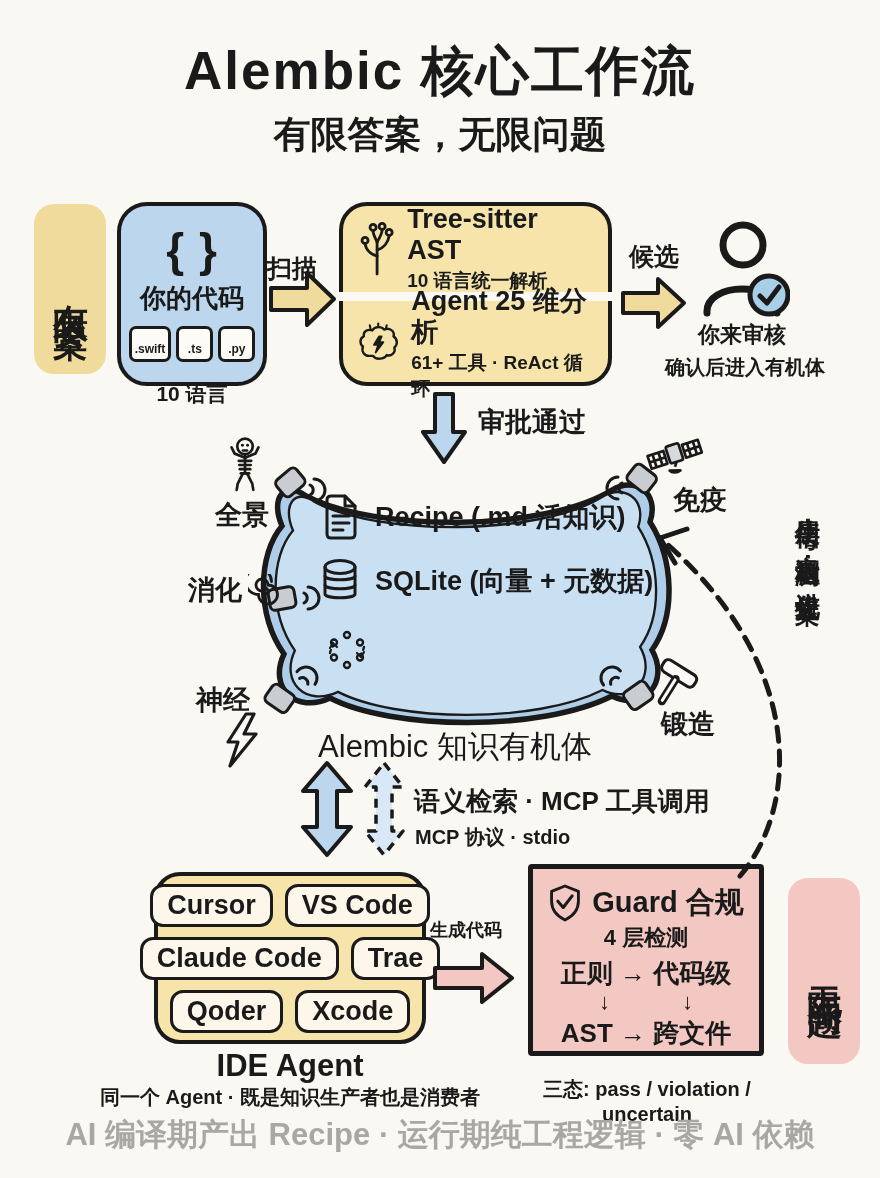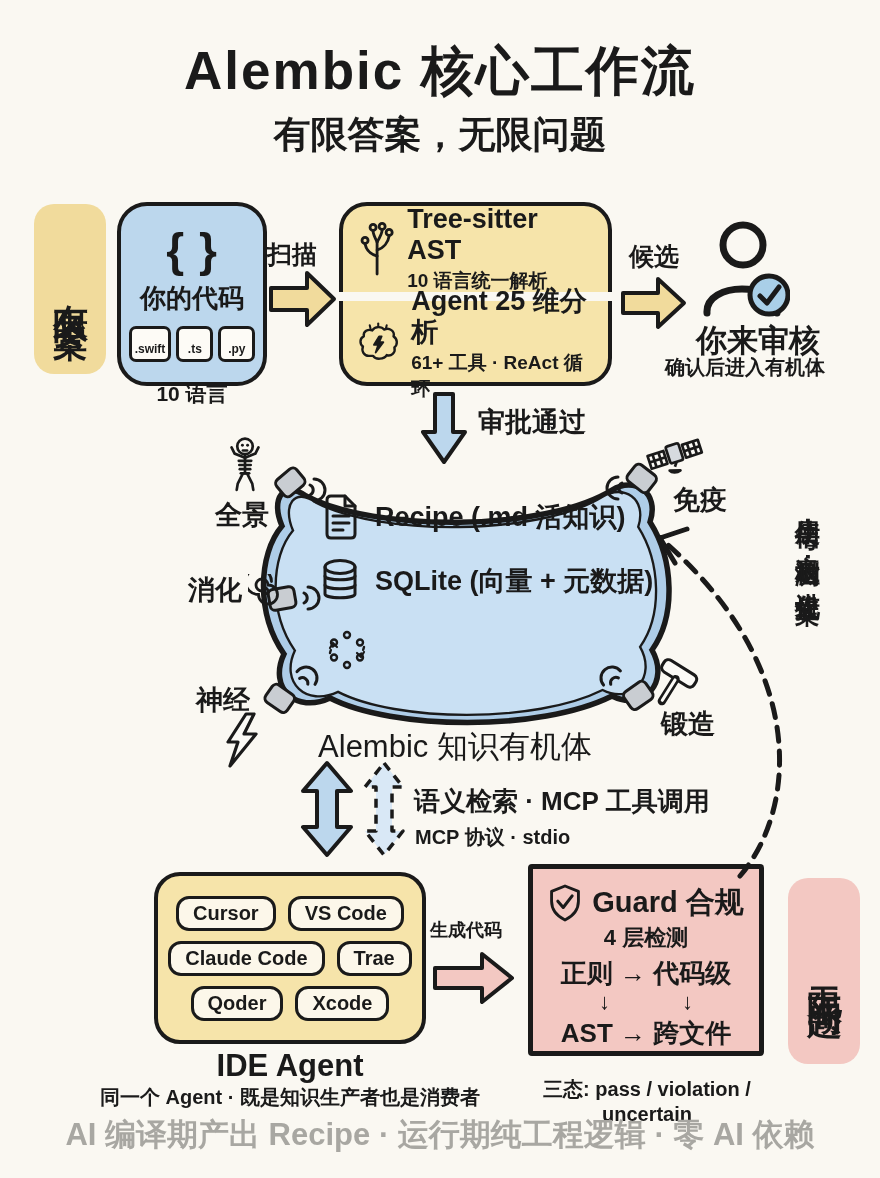--- a/index.html
+++ b/index.html
@@ -30,21 +30,21 @@
   .andivider{position:absolute;left:-5px;right:-5px;top:86px;height:9px;background:#FAF8F2;}
   .blobrow{display:flex;align-items:center;gap:15px;font-size:27px;font-weight:800;}
   .satlabel{font-size:27px;font-weight:800;}
   .dualabel{font-size:25px;font-weight:800;}
   .sublabel{font-size:20px;font-weight:800;}
   .idebox{left:154px;top:872px;width:272px;height:172px;background:#F6E4AA;border:4.5px solid #1A1A1A;
           border-radius:26px;box-sizing:border-box;display:flex;flex-direction:column;
           justify-content:center;gap:10px;padding:8px 6px;}
   .iderow{display:flex;justify-content:center;gap:12px;}
   .pill{border:3.5px solid #1A1A1A;border-radius:13px;background:#FCF7EA;padding:3px 14px;
-        font-size:20px;font-weight:800;white-space:nowrap;}
+        font-size:27px;font-weight:800;white-space:nowrap;}
   .guardbox{left:528px;top:864px;width:236px;height:192px;background:#F3C8C2;border:5px solid #1A1A1A;
             border-radius:4px;box-sizing:border-box;display:flex;flex-direction:column;
             align-items:center;padding-top:14px;}
   .guardtitle{display:flex;align-items:center;gap:10px;font-size:29px;font-weight:900;}
   .guardsub{font-size:22px;font-weight:700;}
   .guardrow{font-size:26px;font-weight:800;margin-top:3px;}
   .guardarrows{width:150px;display:flex;justify-content:space-between;padding:0 28px;box-sizing:border-box;
                font-size:22px;font-weight:800;line-height:1;}
   .footer{left:0;right:0;top:1114px;font-size:31px;font-weight:700;color:#A8A7A2;}
   svg{display:block;}
@@ -65,21 +65,21 @@
     <div class="braces">{ }</div>
     <div class="codelabel">你的代码</div>
     <div class="filerow">
       <div class="filebadge">.swift</div>
       <div class="filebadge">.ts</div>
       <div class="filebadge">.py</div>
     </div>
   </div>
   <div class="abs ctr smallcap" style="left:117px;top:380px;width:150px;">10 语言</div>
 
-  <div class="abs ctr arrowlabel" style="left:264px;top:238px;width:56px;">扫描</div>
+  <div class="abs ctr arrowlabel" style="left:264px;top:252px;width:56px;">扫描</div>
   <svg class="abs" style="left:268px;top:268px;" width="70" height="62" viewBox="0 0 70 62">
     <polygon points="3,20 39,20 39,5 66,31 39,57 39,42 3,42" fill="#F1DB9C" stroke="#1A1A1A" stroke-width="4" stroke-linejoin="round"></polygon>
   </svg>
 
   <div class="abs anbox">
     <div class="anrow" style="top:0;">
       <svg width="42" height="56" viewBox="0 0 40 54" fill="none" stroke="#1A1A1A" stroke-width="2.8" stroke-linecap="round">
         <path d="M20,52 V20"></path>
           <path d="M20,34 C13,32 9,27 8,22"></path>
           <path d="M20,28 C27,26 31,20 32,14"></path>
@@ -115,21 +115,21 @@
   <svg class="abs" style="left:620px;top:274px;" width="68" height="58" viewBox="0 0 68 58">
     <polygon points="3,19 38,19 38,5 64,29 38,53 38,39 3,39" fill="#F1DB9C" stroke="#1A1A1A" stroke-width="4" stroke-linejoin="round"></polygon>
   </svg>
 
   <svg class="abs" style="left:698px;top:220px;" width="92" height="100" viewBox="0 0 92 100">
     <circle cx="45" cy="25" r="20" fill="none" stroke="#1A1A1A" stroke-width="7"></circle>
     <path d="M9,93 C7,61 81,61 79,93" fill="none" stroke="#1A1A1A" stroke-width="7" stroke-linecap="round"></path>
     <circle cx="71" cy="75" r="19" fill="#A9CFE8" stroke="#1A1A1A" stroke-width="5"></circle>
     <path d="M62,76 L69,83 L81,67" fill="none" stroke="#1A1A1A" stroke-width="5" stroke-linecap="round" stroke-linejoin="round"></path>
   </svg>
-  <div class="abs ctr" style="left:688px;top:320px;width:140px;font-size:31px;font-weight:800;">你来审核</div>
+  <div class="abs ctr" style="left:672px;top:320px;width:140px;font-size:22px;font-weight:800;">你来审核</div>
   <div class="abs ctr" style="left:645px;top:354px;width:200px;font-size:20px;font-weight:700;">确认后进入有机体</div>
 
   <svg class="abs" style="left:421px;top:392px;" width="46" height="74" viewBox="0 0 46 74">
     <polygon points="14,2 32,2 32,40 44,40 23,70 2,40 14,40" fill="#BCD7ED" stroke="#1A1A1A" stroke-width="4" stroke-linejoin="round"></polygon>
   </svg>
   <div class="abs arrowlabel" style="left:478px;top:404px;font-size:27px;">审批通过</div>
 
   <svg class="abs" style="left:233px;top:438px;" width="452" height="300" viewBox="0 0 450 300">
     <path d="M72,58 C140,94 310,94 378,52 C400,38 426,54 416,84 C440,122 442,178 418,212 C436,244 410,274 378,258 C306,294 158,292 96,260 C62,276 34,250 50,216 C22,176 24,116 48,88 C36,60 50,42 72,58 Z" fill="#AECDE8" stroke="#1A1A1A" stroke-width="5.5"></path>
     <path d="M72,58 C140,94 310,94 378,52 C400,38 426,54 416,84 C440,122 442,178 418,212 C436,244 410,274 378,258 C306,294 158,292 96,260 C62,276 34,250 50,216 C22,176 24,116 48,88 C36,60 50,42 72,58 Z" transform="translate(14,10) scale(0.938)" fill="#C9E0F3" stroke="#1A1A1A" stroke-width="2.5"></path>

